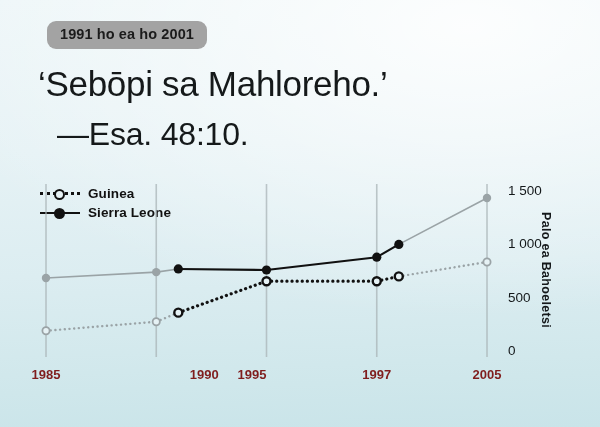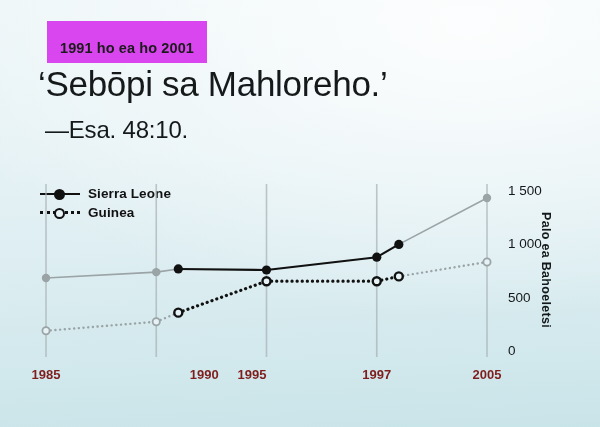--- a/index.html
+++ b/index.html
@@ -11,34 +11,34 @@
   }
   #stage{
     position:absolute;inset:0;
     background:
       radial-gradient(ellipse 150% 110% at 78% 6%, rgba(255,255,255,0.85) 0%, rgba(255,255,255,0.0) 62%),
       linear-gradient(178deg, #edf6f8 0%, #e6f2f5 34%, #dcedf1 62%, #cfe7eb 88%, #c9e4e9 100%);
   }
   
   #badge{
     position:absolute;left:47px;top:21px;
-    background:#d946ef;
-    padding:20px 13px 7px 13px;
+    background:#a3a3a3;
+    padding:6px 13px 7px 13px;
     font-size:14.5px;font-weight:bold;color:#1b1b1b;
-    letter-spacing:0.1px;line-height:1;
+    letter-spacing:0.1px;line-height:1;border-radius:9px;
   }
   
   #title{
     position:absolute;left:38px;top:66px;
     font-size:35px;font-weight:400;color:#15191a;
     letter-spacing:-0.3px;line-height:1;white-space:nowrap;
   }
   #cite{
-    position:absolute;left:45px;top:118px;
-    font-size:24px;font-weight:400;color:#15191a;
+    position:absolute;left:57px;top:118px;
+    font-size:32px;font-weight:400;color:#15191a;
     letter-spacing:-0.2px;line-height:1;white-space:nowrap;
   }
   
   #legend{position:absolute;left:40px;top:184px;}
   .lg-row{display:flex;align-items:center;height:19px;}
   .lg-key{width:40px;height:12px;position:relative;margin-right:8px;}
   .lg-line{position:absolute;left:0;top:5px;width:40px;height:2px;}
   .lg-line.solid{background:#111;}
   .lg-line.dotted{
     height:0;border-top:3px dotted #111;top:4px;
@@ -75,31 +75,31 @@
 <div id="stage"></div>
 
 <div id="badge">1991 ho ea ho 2001</div>
 
 <div id="title">‘Sebōpi sa Mahloreho.’</div>
 <div id="cite">—Esa. 48:10.</div>
 
 <div id="legend">
   <div class="lg-row">
     <span class="lg-key">
+      <span class="lg-line dotted"></span>
+      <span class="lg-dot hollow"></span>
+    </span>
+    <span class="lg-label">Guinea</span>
+  </div>
+  <div class="lg-row">
+    <span class="lg-key">
       <span class="lg-line solid"></span>
       <span class="lg-dot filled"></span>
     </span>
     <span class="lg-label">Sierra Leone</span>
-  </div>
-  <div class="lg-row">
-    <span class="lg-key">
-      <span class="lg-line dotted"></span>
-      <span class="lg-dot hollow"></span>
-    </span>
-    <span class="lg-label">Guinea</span>
   </div>
 </div>
 
 <div id="chart">
   <svg id="plot" width="600" height="427">
       <line x1="46" y1="184" x2="46" y2="357" stroke="#a9b4b7" stroke-width="1.6" stroke-opacity="0.75"></line>
       <line x1="156.25" y1="184" x2="156.25" y2="357" stroke="#a9b4b7" stroke-width="1.6" stroke-opacity="0.75"></line>
       <line x1="266.5" y1="184" x2="266.5" y2="357" stroke="#a9b4b7" stroke-width="1.6" stroke-opacity="0.75"></line>
       <line x1="376.75" y1="184" x2="376.75" y2="357" stroke="#a9b4b7" stroke-width="1.6" stroke-opacity="0.75"></line>
       <line x1="487" y1="184" x2="487" y2="357" stroke="#a9b4b7" stroke-width="1.6" stroke-opacity="0.75"></line>

